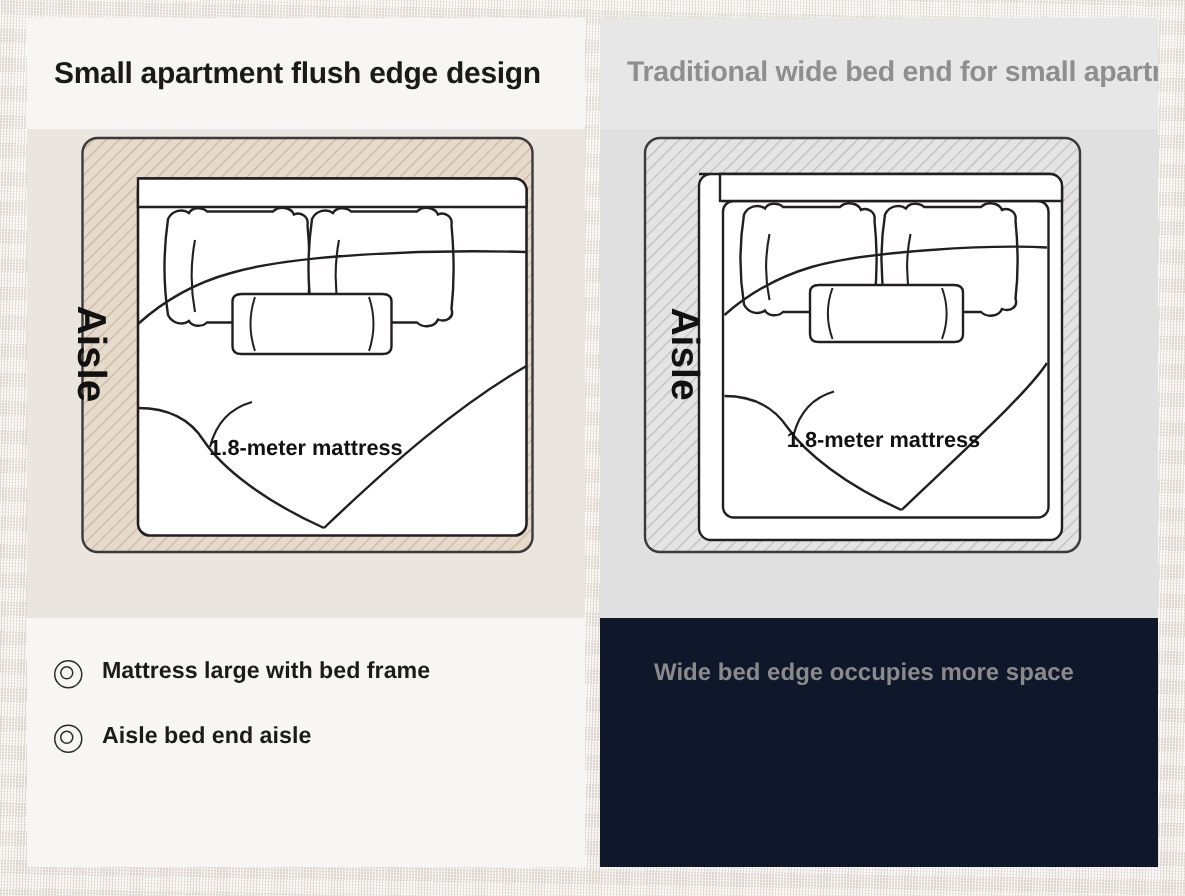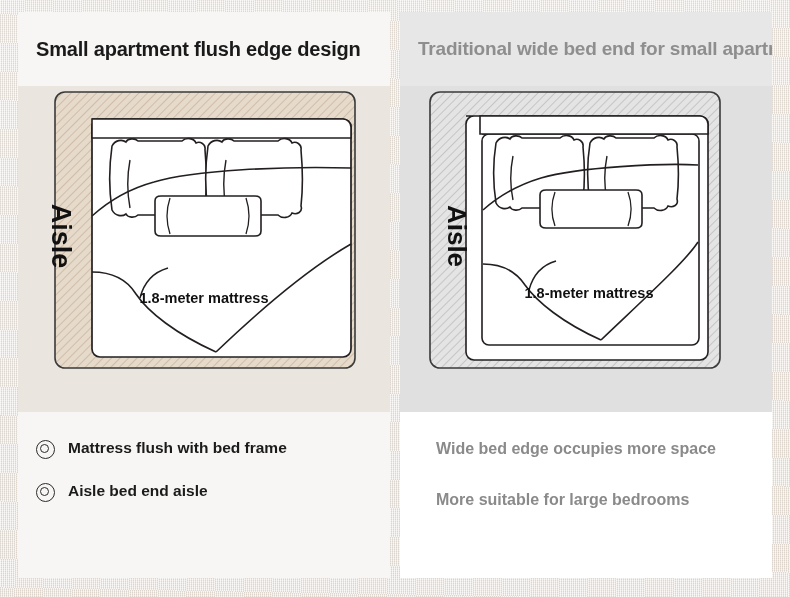--- a/index.html
+++ b/index.html
@@ -67,21 +67,21 @@
   .card-right .card-body { background: #e0e0e0; }
 
   
   .card-foot {
     flex: 1 1 auto;
     position: relative;
     box-sizing: border-box;
     padding: 26px 18px 0 18px;
   }
   .card-left  .card-foot { background: #f7f6f4; }
-  .card-right .card-foot { background: #ffffff; }
+  .card-right .card-foot { background: #0f172a; }
 
   
   .feat {
     display: flex;
     align-items: flex-start;
     margin-bottom: 22px;
   }
   .feat-bullet {
     flex: 0 0 auto;
     width: 19px;
@@ -183,21 +183,21 @@
           <path d="M122,212 c4,-16 14,-26 28,-30" fill="none" stroke="#231f20" stroke-width="1.5"></path>
 
           <text x="186" y="217" text-anchor="middle" font-family="Liberation Sans, sans-serif" font-size="14.5" font-weight="bold" fill="#111">1.8-meter mattress</text>
         </svg>
       </div>
     </div>
 
     <div class="card-foot">
       <div class="feat">
         <span class="feat-bullet"></span>
-        <span class="feat-text">Mattress flush with bed frame</span>
+        <span class="feat-text">Mattress large with bed frame</span>
       </div>
       <div class="feat">
         <span class="feat-bullet"></span>
         <span class="feat-text">
           <span class="l1">Aisle bed end aisle</span>
         </span>
       </div>
     </div>
   </div>
 
@@ -254,19 +254,16 @@
 
           <text x="189" y="212" text-anchor="middle" font-family="Liberation Sans, sans-serif" font-size="14.5" font-weight="bold" fill="#111">1.8-meter mattress</text>
         </svg>
       </div>
     </div>
 
     <div class="card-foot">
       <div class="feat feat-plain">
         <span class="feat-text">Wide bed edge occupies more space</span>
       </div>
-      <div class="feat feat-plain">
-        <span class="feat-text">More suitable for large bedrooms</span>
-      </div>
     </div>
   </div>
 
 </div>
 
 </body></html>

